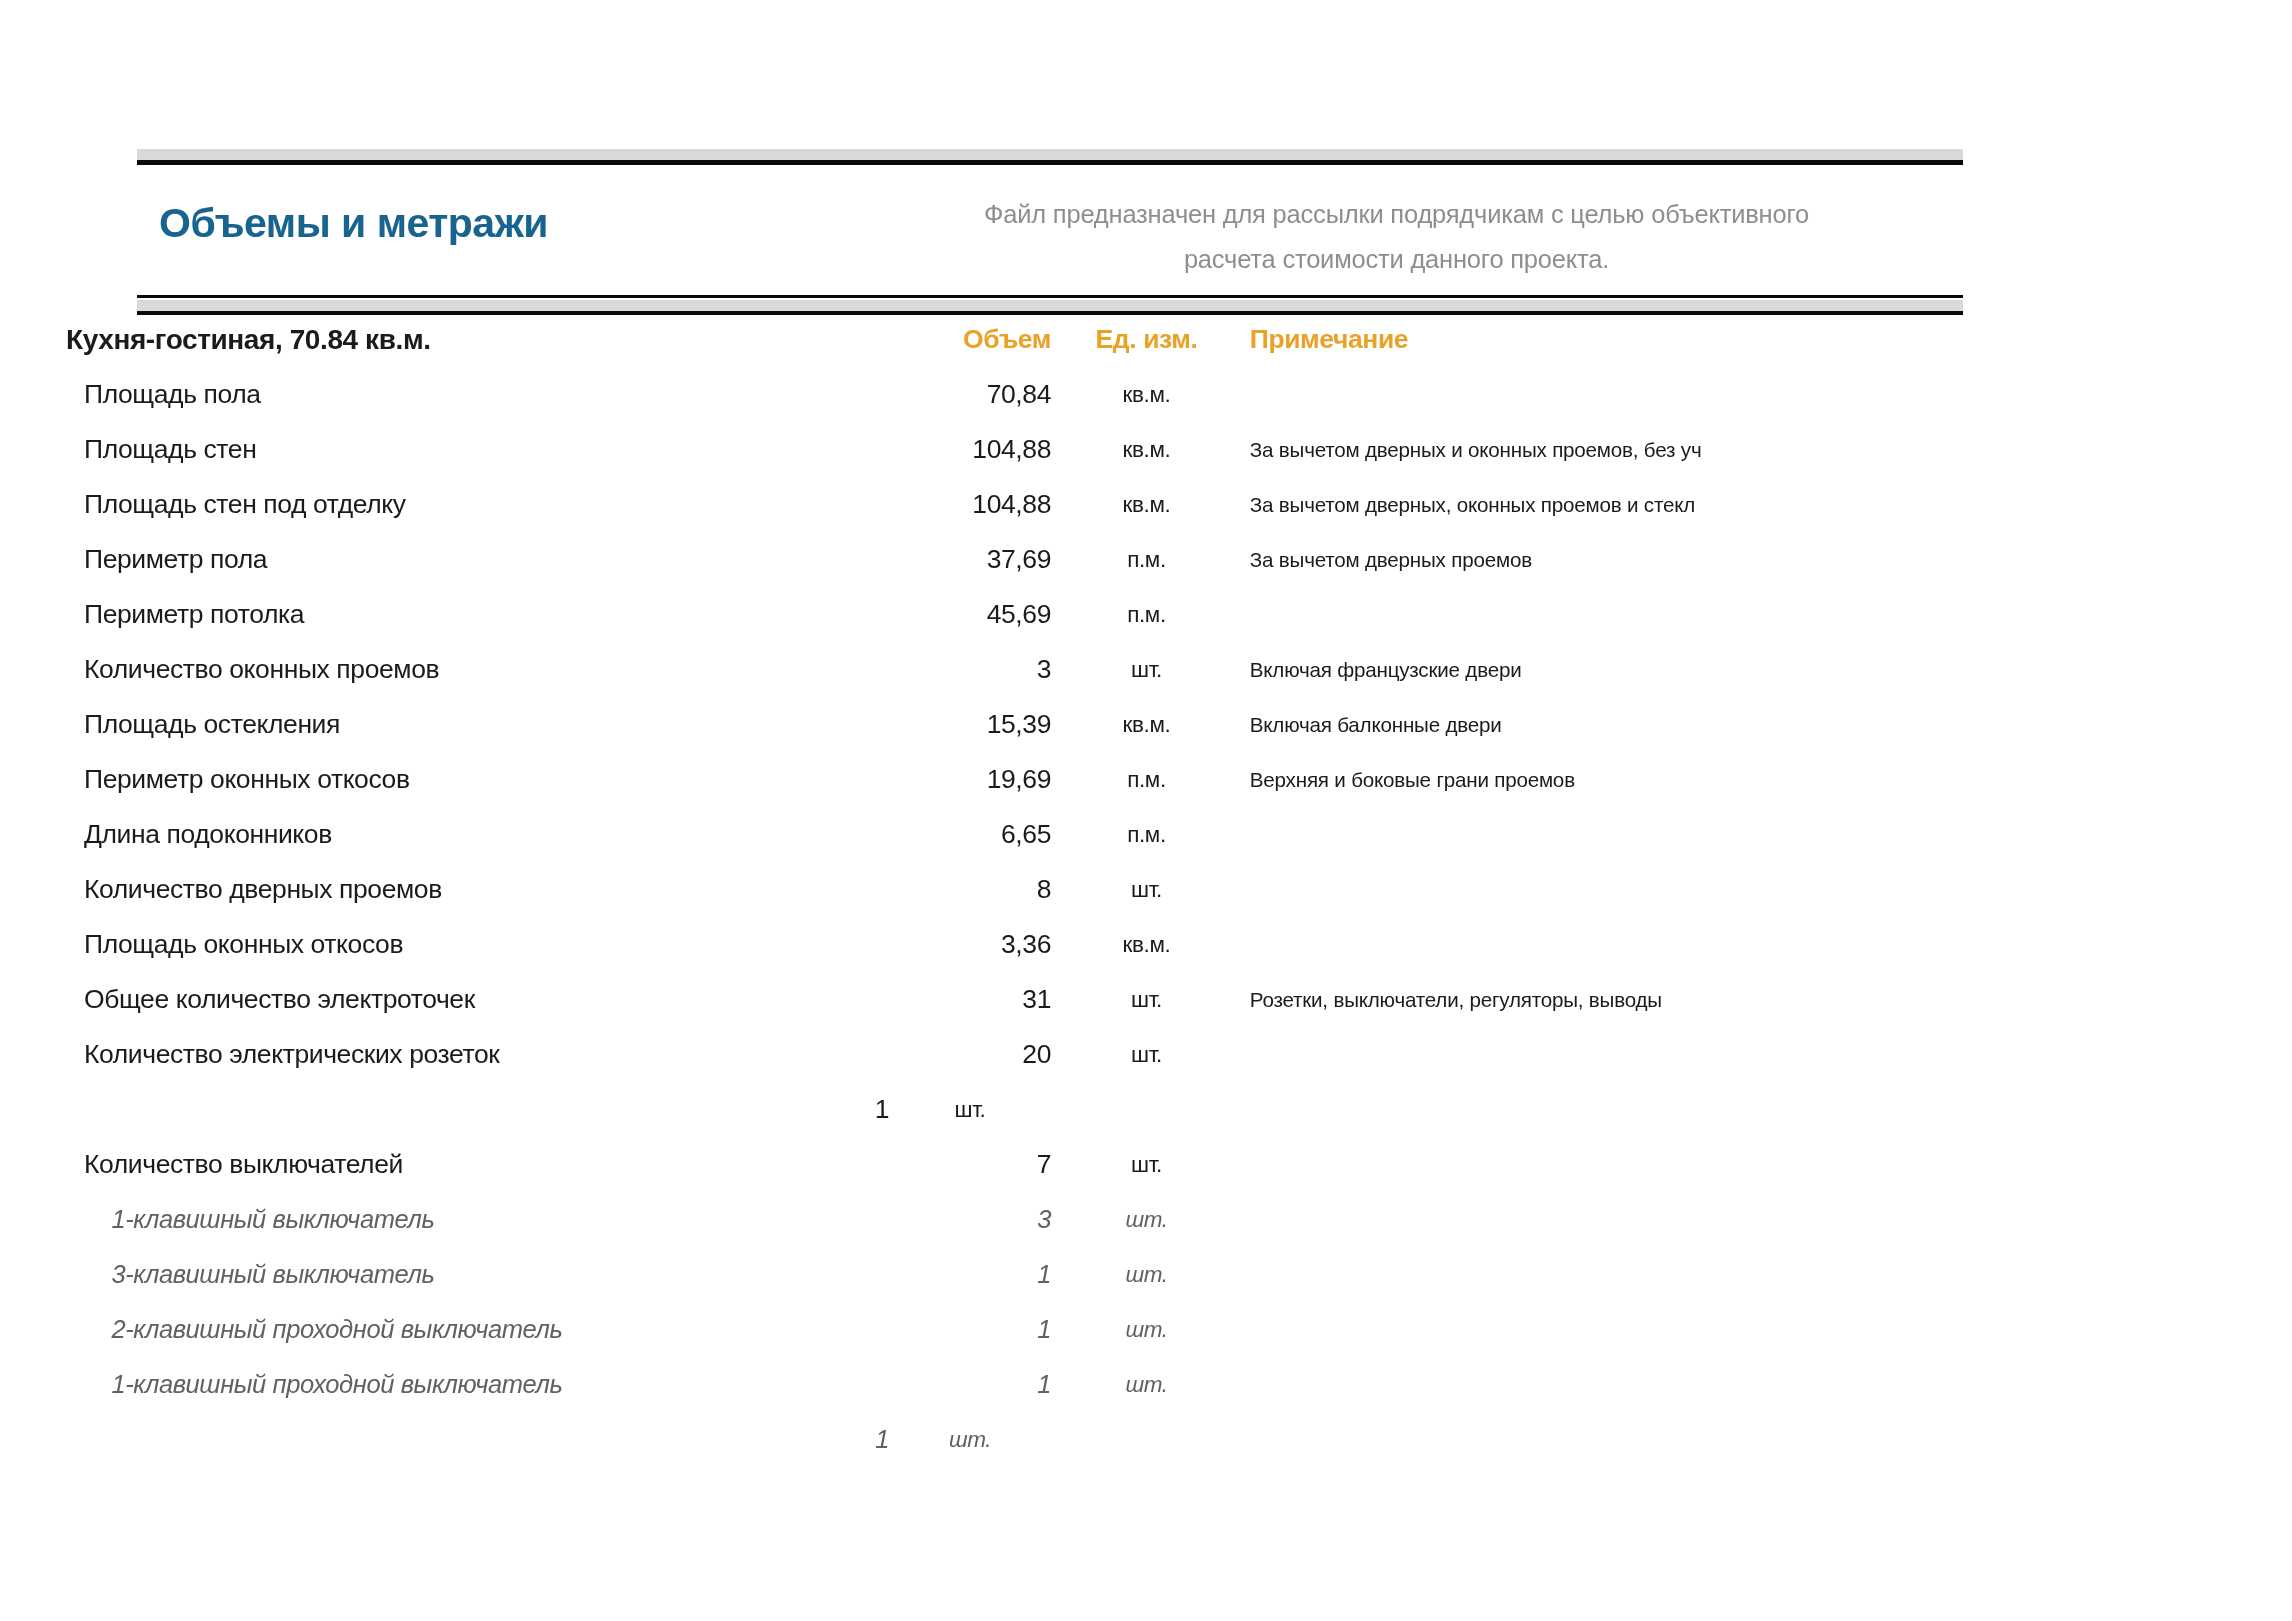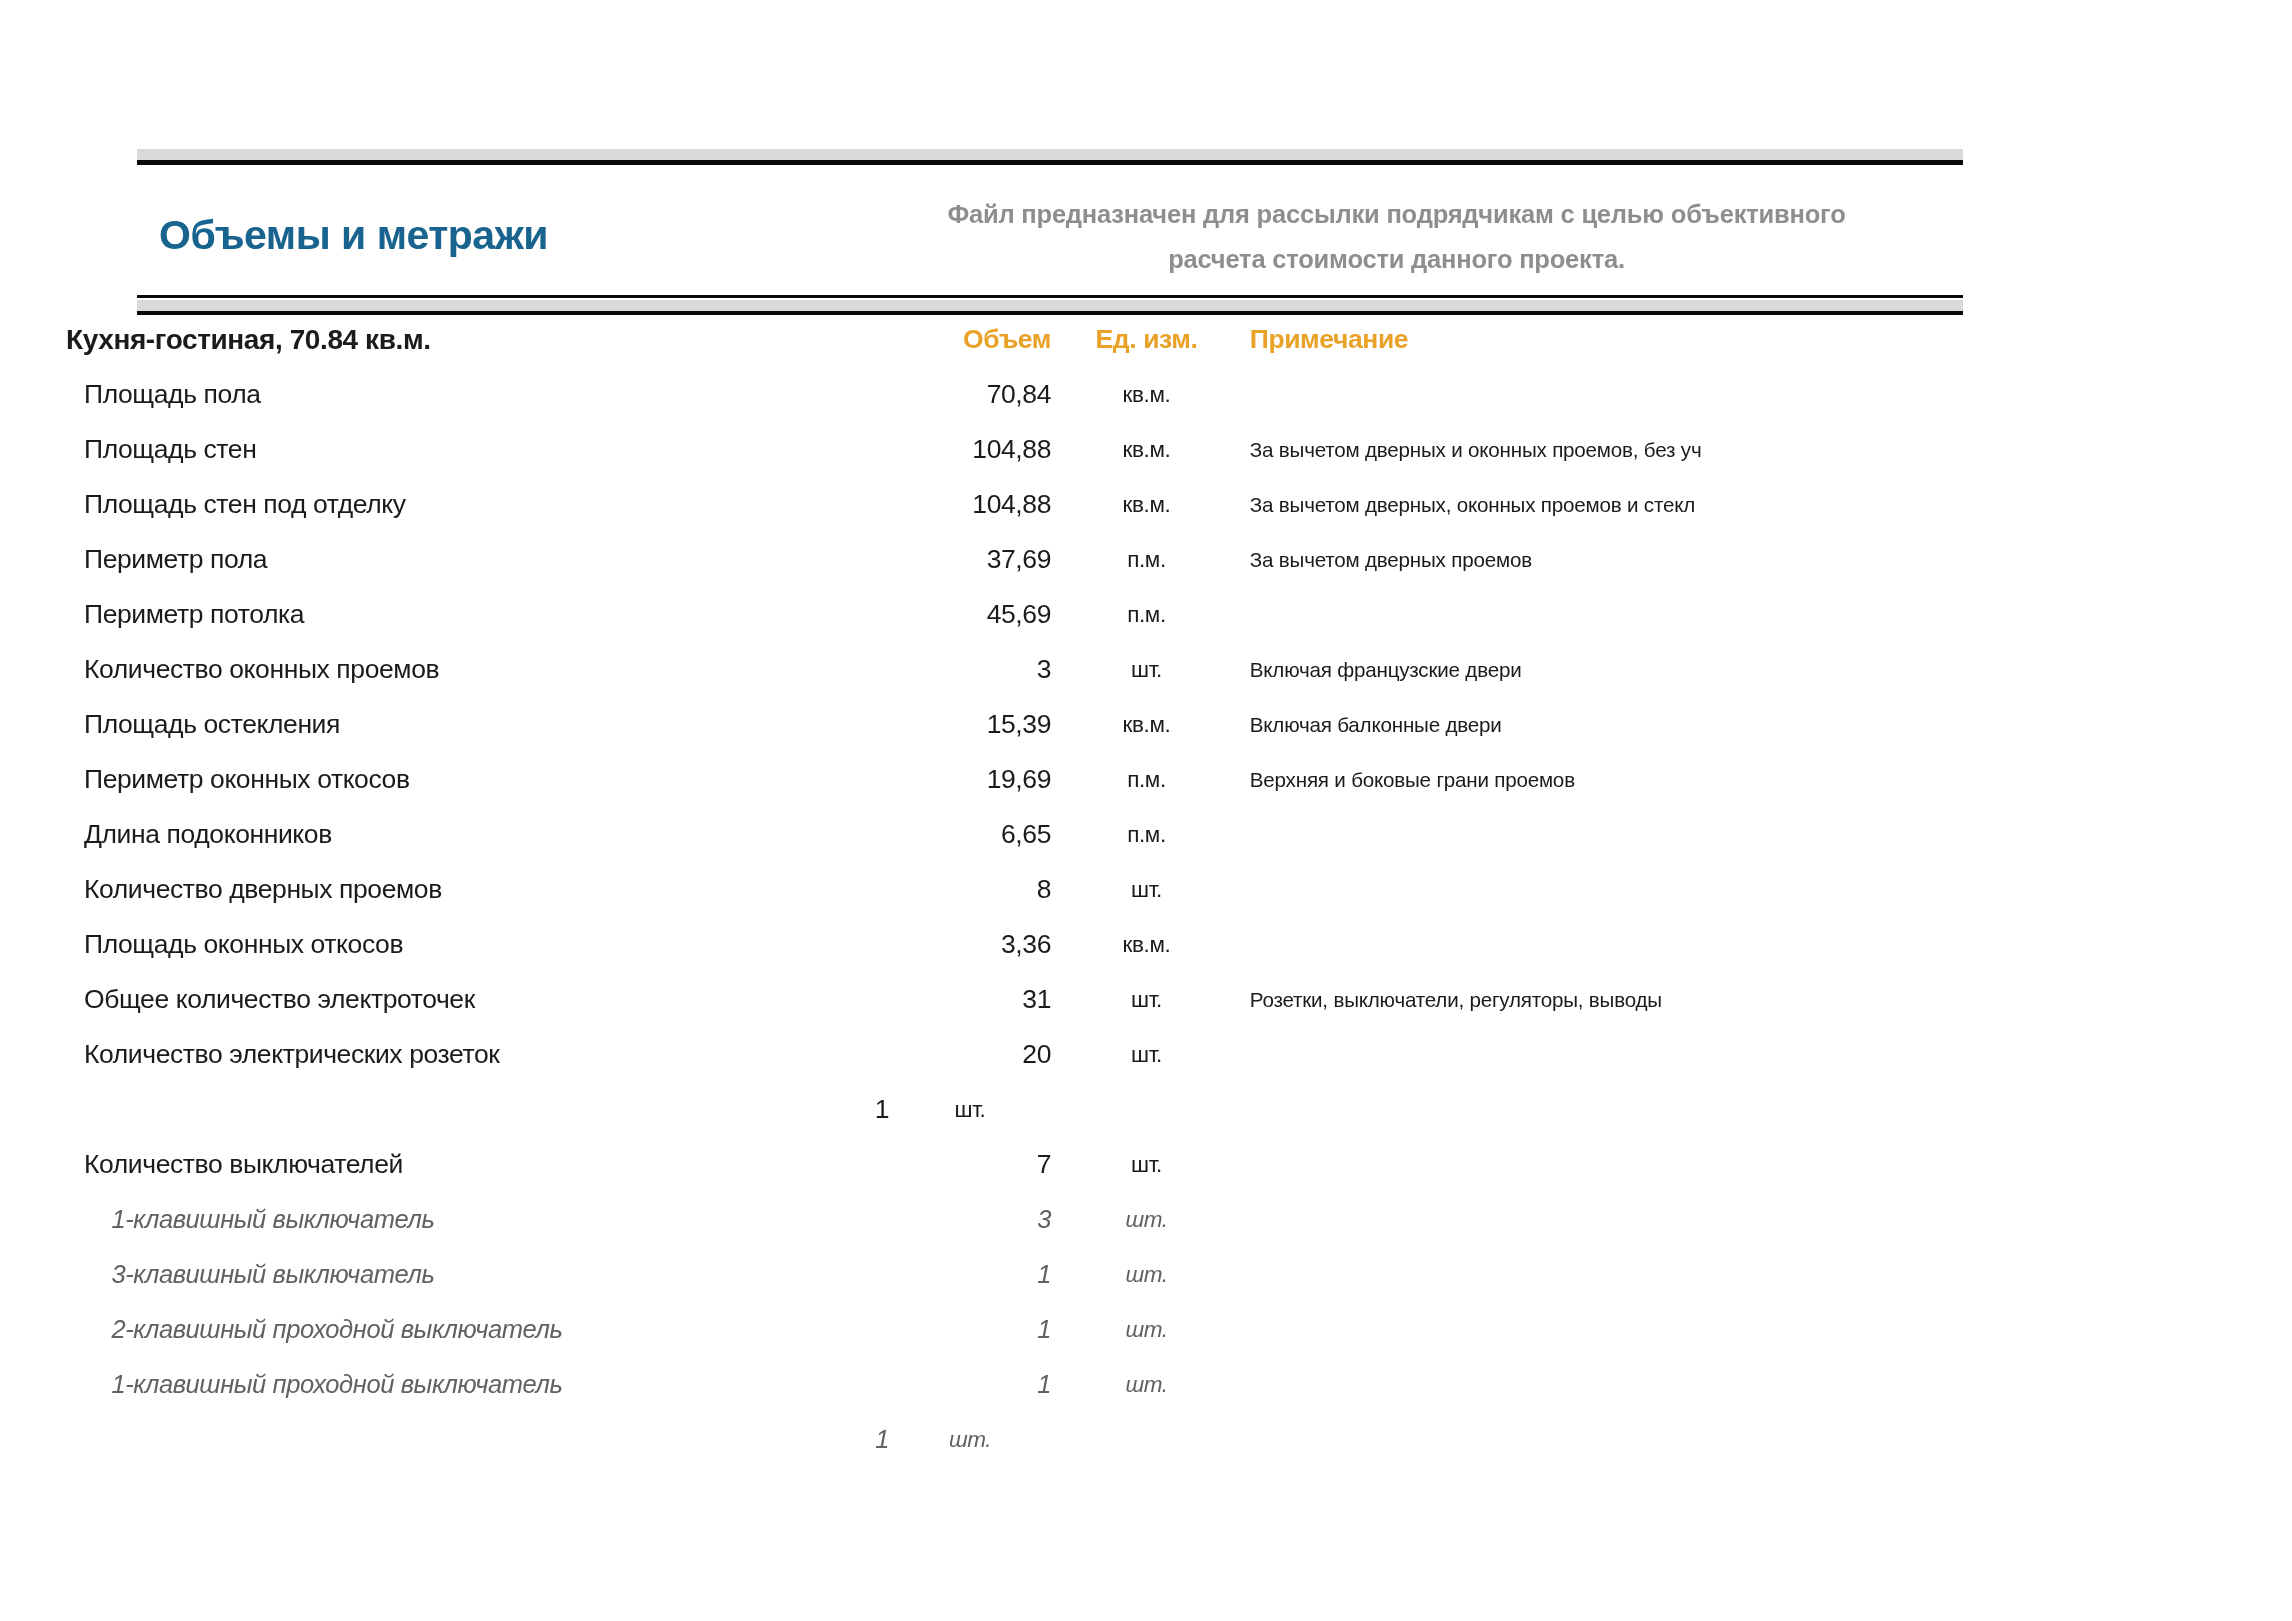--- a/index.html
+++ b/index.html
@@ -10,29 +10,28 @@
     color:#1b1b1b;
   }
   .rule { position:absolute; left:137px; width:1826px; }
   .rule1-gray  { top:149px; height:10.8px; background:#d9d9d9; }
   .rule1-black { top:160px; height:4.9px;  background:#0a0a0a; }
   .rule2-thin  { top:295px; height:2.9px;  background:#0a0a0a; }
   .rule2-gray  { top:300px; height:10.8px; background:#d9d9d9; }
   .rule2-black { top:311px; height:3.9px;  background:#0a0a0a; }
 
   .page-title {
-    position:absolute; left:159px; top:212px;
+    position:absolute; left:159px; top:200px;
     font-size:41px; font-weight:bold; color:#19648f; letter-spacing:-0.5px;
     white-space:nowrap;
   }
   .description {
     position:absolute; left:936px; top:192px; width:921px;
     text-align:center; font-size:25.5px; color:#8e8e8e; line-height:45px;
     letter-spacing:-0.2px;
-    font-weight:bold;
   }
 
   .table { position:absolute; left:0; top:312px; width:2293px; }
   .row {
     display:grid; grid-template-columns:823px 162px 191px 480px;
     padding-left:66px; height:55px; align-items:center;
     font-size:26.5px; letter-spacing:-0.4px;
   }
   .row .label { white-space:nowrap; overflow:hidden;margin-left:18px; }
   .row .value { text-align:right; white-space:nowrap; }

